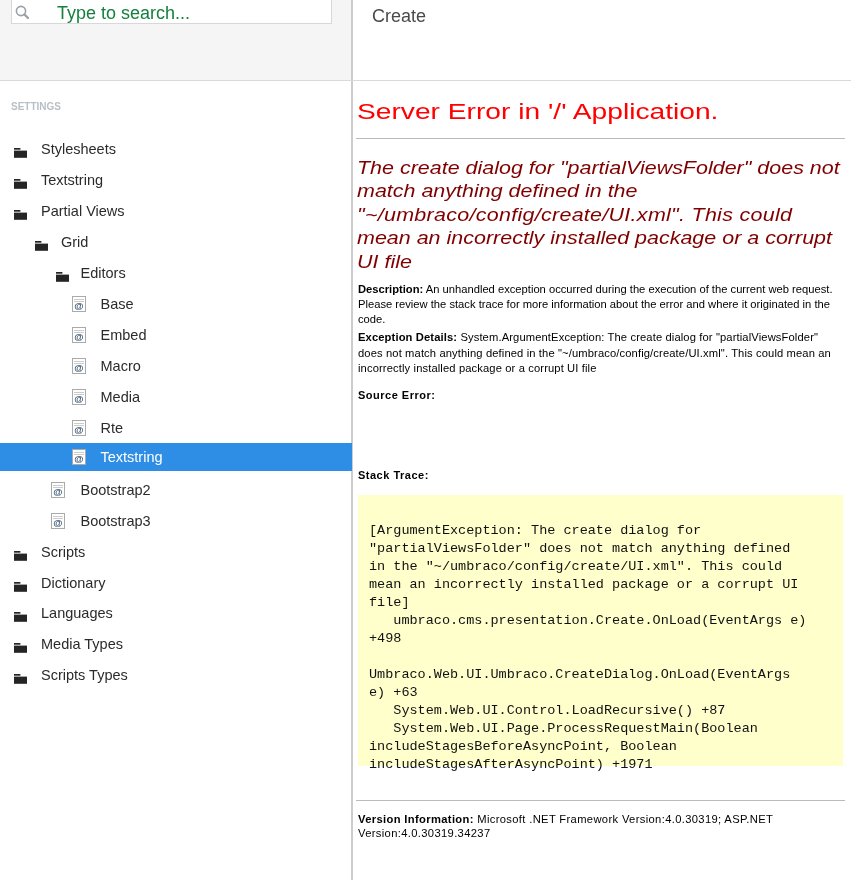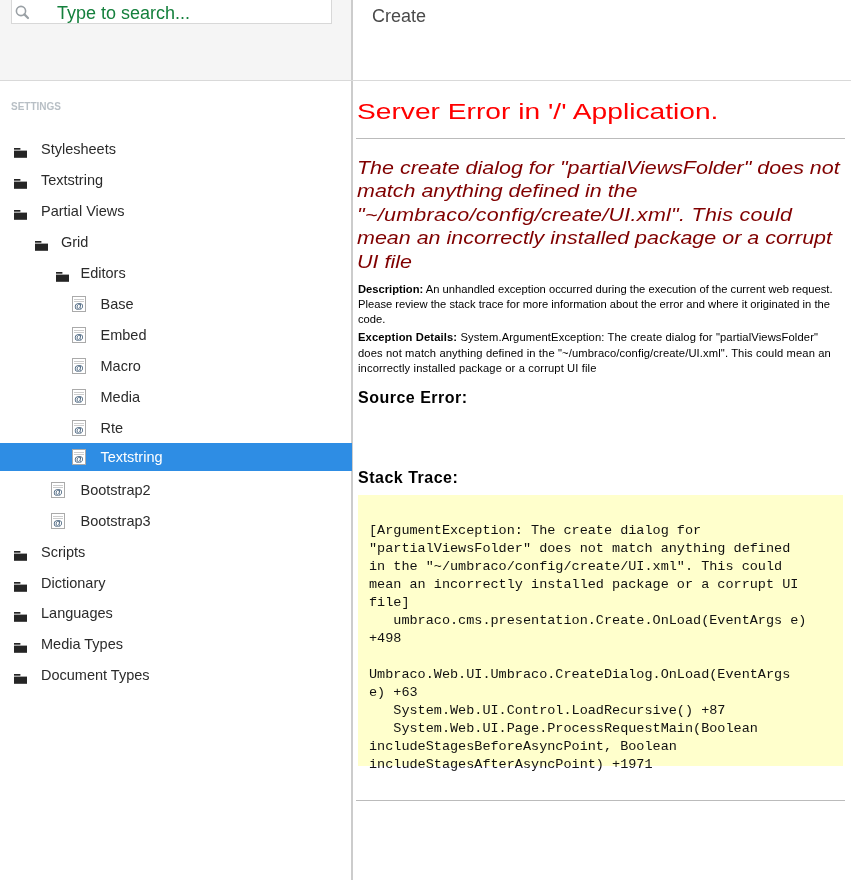--- a/index.html
+++ b/index.html
@@ -33,21 +33,21 @@
 #h1 { left:357px; top:99.5px; font-size:21.5px; color:#ff0000; white-space:nowrap; transform:scaleX(1.31); transform-origin:left top; }
 .hr { height:1px; background:#bbbbbb; left:356px; width:489px; }
 #h2 { left:357px; top:155.5px; font-size:19px; font-style:italic; color:#800000;
   line-height:23.5px; width:620px; transform:scaleX(1.13); transform-origin:left top; }
 .body-txt { font-size:11.2px; color:#000; line-height:15.4px; left:358px; }
 .yellow { background:#ffffcc; font-family:"Liberation Mono", monospace; }
 #ybox1 { left:356px; top:417px; width:486px; height:42px; color:#5a1616;
   font-size:8.3px; font-weight:bold; line-height:12.5px; padding:3px 0 0 5px; }
 #ybox2 { left:358px; top:495px; width:485px; height:271px; color:#111;
   font-size:13.5px; line-height:18px; padding:9px 0 0 11px; white-space:pre; }
-.sechead { font-weight:bold; font-size:16px; color:#000; left:358px; letter-spacing:0.5px; }
+.sechead { font-weight:bold; font-size:11px; color:#000; left:358px; letter-spacing:0.5px; }
 </style>
 </head>
 <body>
 <div id="page">
   <div class="abs" id="topstrip"></div>
   <div class="abs" id="vdivider"></div>
   <div class="abs" id="hdivider"></div>
   <div class="abs" id="search">
     <svg width="17" height="17" viewBox="0 0 17 17">
       <circle cx="7" cy="7" r="4.6" fill="none" stroke="#9aa0a5" stroke-width="1.6"></circle>
@@ -271,21 +271,21 @@
             <rect x="0" y="0" width="6.4" height="1.7" fill="#252525"></rect>
             <rect x="0" y="2.6" width="13" height="7.2" fill="#252525"></rect>
           </svg></span>
         <span class="lbl" style="left: 41px;">Media Types</span>
       </div>
       <div class="row" style="top: 661px;">
         <span class="ficon" style="left: 14px; height: 10px;"><svg width="13" height="10" viewBox="0 0 13 10">
             <rect x="0" y="0" width="6.4" height="1.7" fill="#252525"></rect>
             <rect x="0" y="2.6" width="13" height="7.2" fill="#252525"></rect>
           </svg></span>
-        <span class="lbl" style="left: 41px;">Document Types</span>
+        <span class="lbl" style="left: 41px;">Scripts Types</span>
       </div>
     </div>
 
   <div class="abs" id="create">Create</div>
   <div class="abs" id="h1">Server Error in '/' Application.</div>
   <div class="abs hr" style="top:138px;"></div>
   <div class="abs" id="h2">The create dialog for "partialViewsFolder" does not<br>match anything defined in the<br><span style="letter-spacing:0.25px">"~/umbraco/config/create/UI.xml". This could</span><br>mean an incorrectly installed package or a corrupt<br>UI file</div>
   <div class="abs body-txt" style="top:281.5px;"><b>Description:</b> An unhandled exception occurred during the execution of the current web request.<br>Please review the stack trace for more information about the error and where it originated in the<br>code.</div>
   <div class="abs body-txt" style="top:330.4px; letter-spacing:0.12px;"><b>Exception Details:</b> System.ArgumentException: The create dialog for "partialViewsFolder"<br>does not match anything defined in the "~/umbraco/config/create/UI.xml". This could mean an<br>incorrectly installed package or a corrupt UI file</div>
   <div class="abs sechead" style="top:389px;">Source Error:</div>
@@ -299,13 +299,14 @@
    umbraco.cms.presentation.Create.OnLoad(EventArgs e)
 +498
 
 Umbraco.Web.UI.Umbraco.CreateDialog.OnLoad(EventArgs
 e) +63
    System.Web.UI.Control.LoadRecursive() +87
    System.Web.UI.Page.ProcessRequestMain(Boolean
 includeStagesBeforeAsyncPoint, Boolean
 includeStagesAfterAsyncPoint) +1971</div>
   <div class="abs hr" style="top:800px;"></div>
+  <div class="abs body-txt" style="top:811.5px; line-height:14.6px; letter-spacing:0.35px;"><b>Version Information:</b> Microsoft .NET Framework Version:4.0.30319; ASP.NET<br>Version:4.0.30319.34237</div>
 </div>
 
 </body></html>

